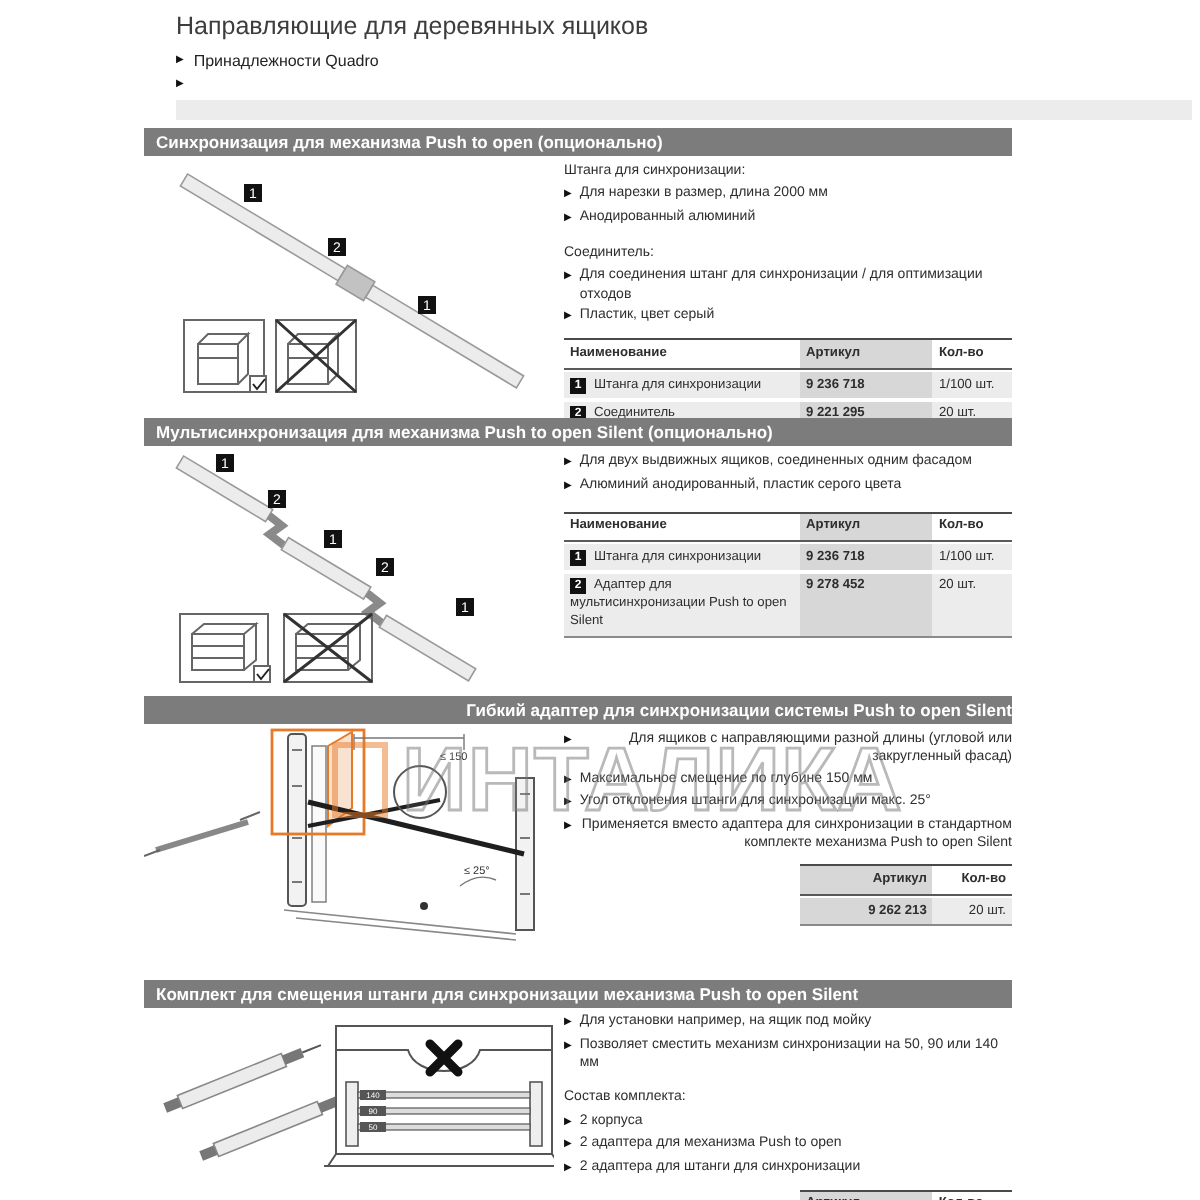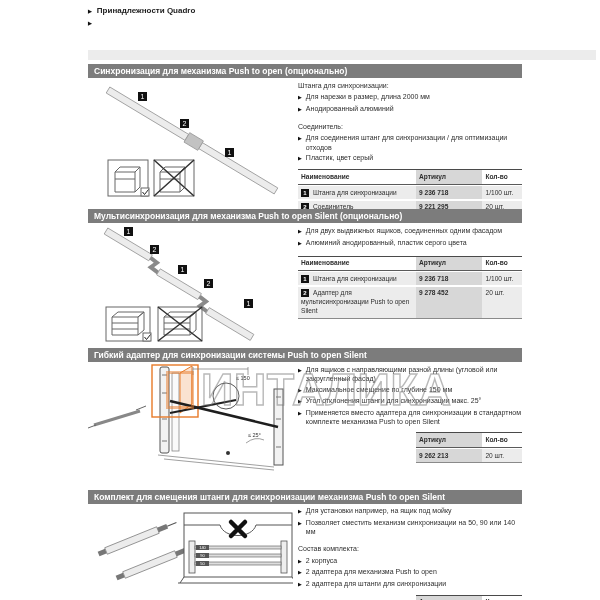--- a/index.html
+++ b/index.html
@@ -1,25 +1,25 @@
 <!DOCTYPE html>
 <html><head>
 <meta charset="utf-8">
 <style>
   html,body{margin:0;padding:0;background:#fff;}
   .page{position:relative;width:600px;height:600px;background:#ffffff;overflow:hidden;
         font-family:"Liberation Sans",sans-serif;color:#2e2e2e;}
   
   .pagehead{position:absolute;left:88px;top:6px;width:440px;}
   .pagetitle{font-size:12.5px;color:#3d3d3d;margin-bottom:5px;}
-  .subline{display:flex;gap:5px;font-size:8px;font-weight:bold;color:#222;margin-bottom:2px;align-items:flex-start;}
+  .subline{display:flex;gap:5px;font-size:8px;font-weight:normal;color:#222;margin-bottom:2px;align-items:center;}
   .tri{flex:0 0 auto;font-size:5px;line-height:10px;color:#111;}
   .grayband{position:absolute;left:88px;top:50px;width:508px;height:10px;background:#ececec;}
   
-  .sec{position:absolute;left:88px;width:434px;}
+  .sec{position:absolute;left:72px;width:434px;}
   .sec-h{background:#7c7c7c;color:#fff;font-size:8.5px;font-weight:bold;height:14px;line-height:14px;padding-left:6px;}
   .diag{position:absolute;}
   .rcol{position:absolute;left:210px;width:224px;font-size:7px;line-height:1.32;color:#2e2e2e;}
   .gtitle{margin:0 0 2px 0;}
   .gap{height:7px;}
   .b{display:flex;gap:4px;margin-bottom:1.5px;}
   
   .tbl{font-size:6.6px;border-bottom:1px solid #8a8a8a;}
   .trow{display:flex;margin-bottom:1.5px;}
   .trow:last-child{margin-bottom:0;}
@@ -42,20 +42,21 @@
   .wm-text{font-size:45px;font-weight:bold;letter-spacing:0.5px;color:rgba(255,255,255,0.08);
            -webkit-text-stroke:1.4px rgba(115,115,115,0.5);}
   svg text{font-family:"Liberation Sans",sans-serif;}
 </style>
 </head>
 <body>
 
 <div class="page">
 
   <div class="pagehead">
+    <div class="pagetitle">Направляющие для деревянных ящиков</div>
     <div class="subline">
       <span class="tri">▶</span>
       <span>Принадлежности Quadro</span>
     </div>
     <div class="subline">
       <span class="tri">▶</span>
     </div>
   </div>
   <div class="grayband"></div>
 
@@ -187,21 +188,21 @@
         </div>
         <div class="trow">
           <div class="c name"><span class="badge">2</span><span>Адаптер для мультисинхронизации Push to open Silent</span></div>
           <div class="c art">9 278 452</div>
           <div class="c qty">20 шт.</div>
         </div>
       </div>
     </div>
   </div>
 
-  <div class="sec" style="top:348px;height:126px;">
+  <div class="sec" style="top:348px;height:126px;text-align:right;">
     <div class="sec-h">
       <span>Гибкий адаптер для синхронизации системы Push to open Silent</span>
     </div>
     <svg class="diag" style="left:0;top:15px;" width="205" height="110" viewBox="0 0 205 110">
       <g stroke="#888" stroke-width="3">
         <path d="M6 62 L52 48" fill="none"></path>
       </g>
       <path d="M0 65 L8 62 M48 47 L58 43" stroke="#666" stroke-width="1" fill="none"></path>
       <rect x="72" y="4" width="9" height="86" rx="2" fill="#f2f2f2" stroke="#555"></rect>
       <rect x="84" y="10" width="7" height="78" fill="#fafafa" stroke="#888" stroke-width="0.8"></rect>

